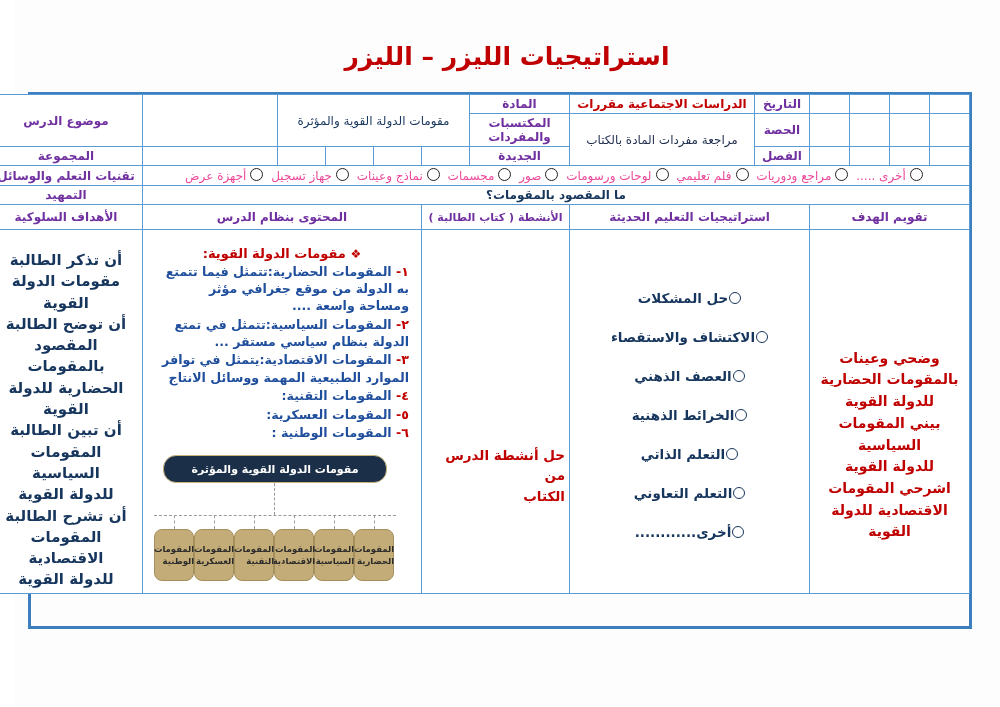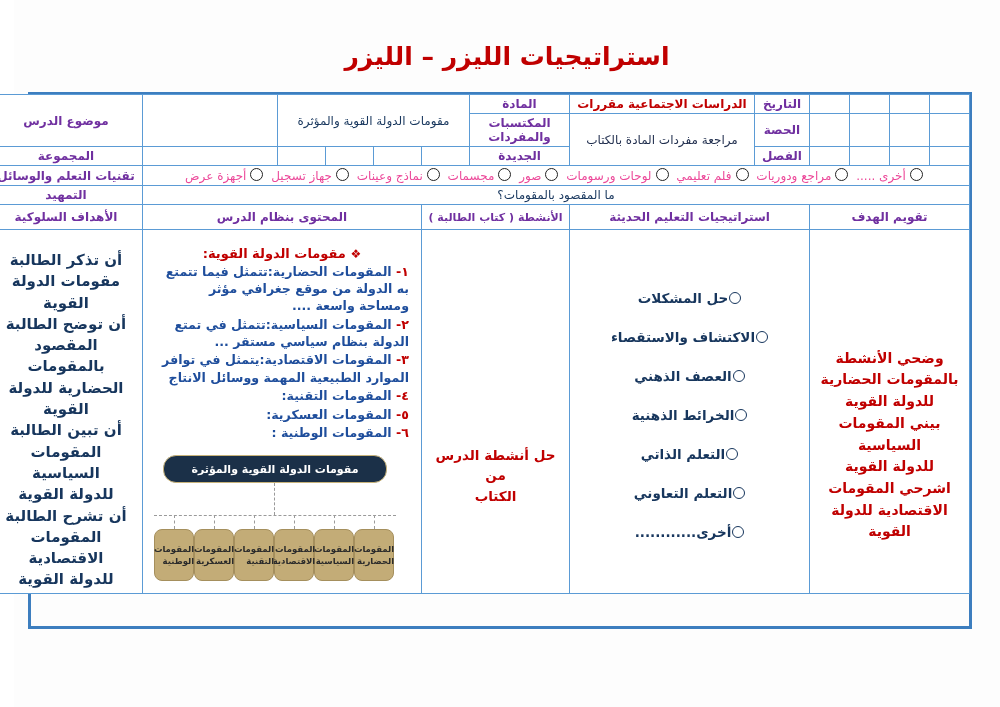--- a/index.html
+++ b/index.html
@@ -86,21 +86,21 @@
   .radio{
     display:inline-block;
     width:11px;height:11px;
     border:1.3px solid #222;
     border-radius:50%;
     vertical-align:-1px;
     margin:0 4px;
   }
   .tamheed{
     color:#17365d;
-    font-weight:normal;
+    font-weight:bold;
     font-size:13.5px;
   }
   
   td.body-cell{
     vertical-align:top;
     height:352px;
     padding-top:8px !important;
   }
   .objectives{
     color:#17365d;
@@ -136,21 +136,21 @@
     text-align:right;
     margin-bottom:1px;
   }
   ol.content-list li .num{color:#c00000;font-weight:bold;}
   ol.content-list li.short{text-align:right;}
   .activities{
     color:#c00000;
     font-weight:bold;
     font-size:13.5px;
     line-height:1.5;
-    text-align:center;
+    text-align:right;
     padding-top:122px;
   }
   .strategies{
     padding:24px 6px 0 6px;
     direction:rtl;
   }
   .strategies .s-item{
     color:#17365d;
     font-weight:bold;
     font-size:13.5px;
@@ -320,21 +320,21 @@
       <td colspan="4" class="colhead">تقويم الهدف</td>
       <td colspan="2" class="colhead">استراتيجيات التعليم الحديثة</td>
       <td colspan="2" class="colhead small">الأنشطة ( كتاب الطالبة )</td>
       <td colspan="4" class="colhead">المحتوى بنظام الدرس</td>
       <td class="colhead">الأهداف السلوكية</td>
     </tr>
 
     <tr>
       <td colspan="4" class="body-cell">
         <div class="evaluation">
-          <div>وضحي الأنشطة</div>
+          <div>وضحي وعينات</div>
           <div>بالمقومات الحضارية</div>
           <div>للدولة القوية</div>
           <div>بيني المقومات السياسية</div>
           <div>للدولة القوية</div>
           <div>اشرحي المقومات</div>
           <div>الاقتصادية للدولة القوية</div>
         </div>
       </td>
 
       <td colspan="2" class="body-cell">

